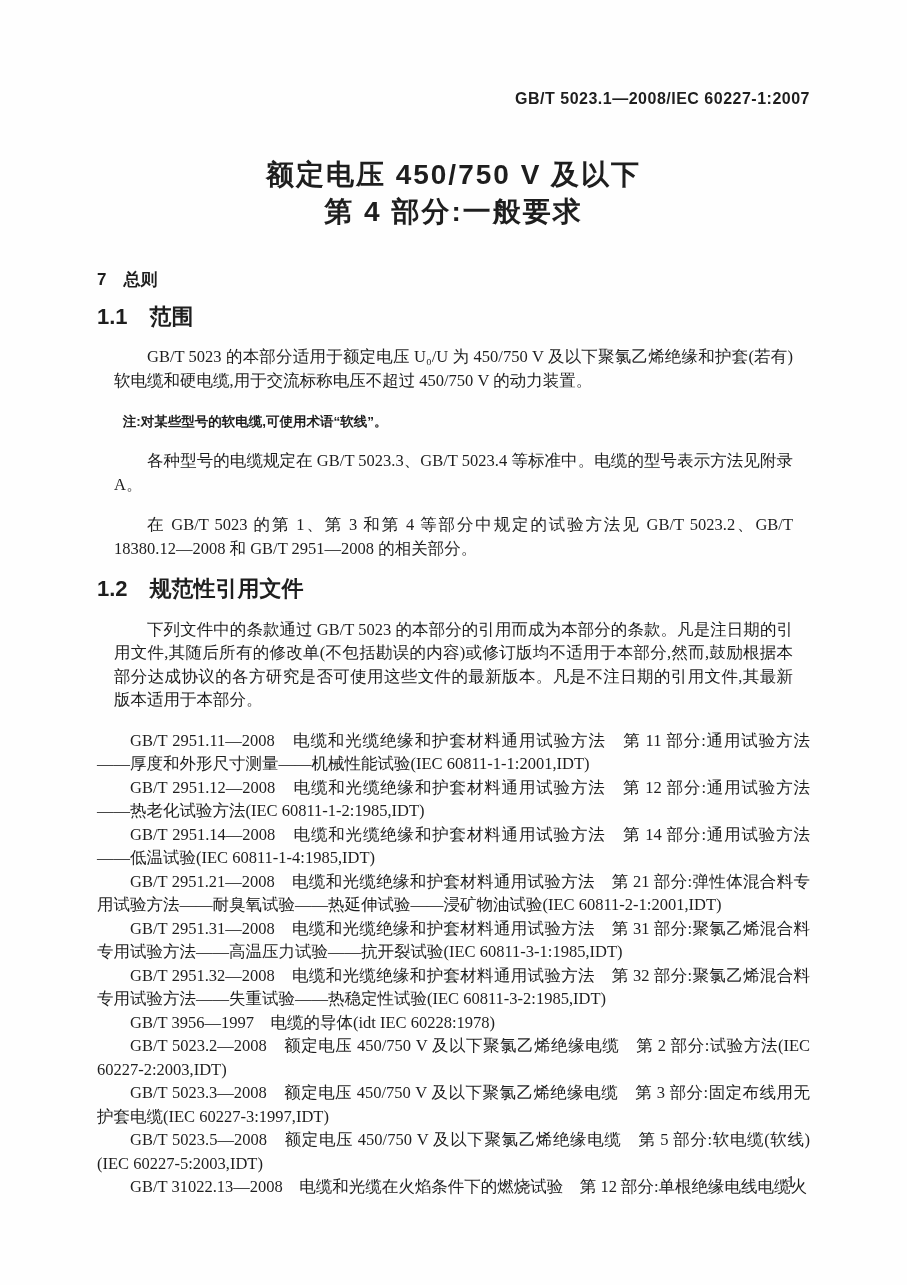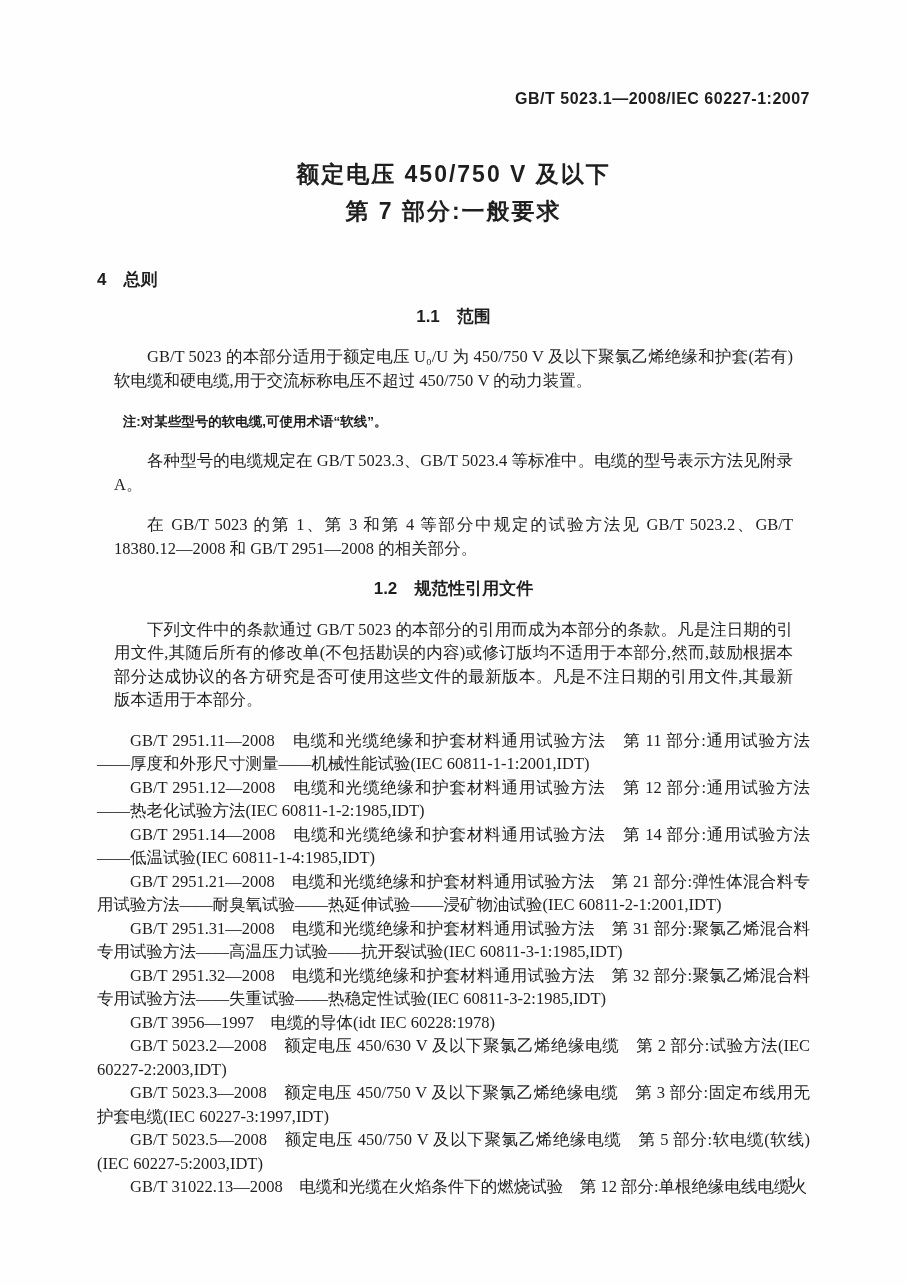--- a/index.html
+++ b/index.html
@@ -24,38 +24,37 @@
     text-align: right;
     letter-spacing: 0.5px;
   }
   .title-block {
     margin-top: 48px;
     text-align: center;
   }
   .title-line {
     font-family: "Liberation Sans", "DejaVu Sans", sans-serif;
     font-weight: bold;
-    font-size: 23px;
+    font-size: 28px;
     line-height: 37px;
     letter-spacing: 2px;
   }
   .heading-1 {
     margin-top: 38px;
     font-family: "Liberation Sans", "DejaVu Sans", sans-serif;
     font-weight: bold;
     font-size: 17px;
     line-height: 23.5px;
   }
   .heading-2 {
     margin-top: 13px;
     font-family: "Liberation Sans", "DejaVu Sans", sans-serif;
     font-weight: bold;
-    font-size: 17px;
+    font-size: 22px;
     line-height: 23.5px;
-    text-align: center;
   }
   .heading-2.tight { margin-top: 15px; }
   p.body-para {
     font-family: "Liberation Serif", "DejaVu Serif", serif;
     font-size: 16.5px;
     line-height: 23.5px;
     text-align: justify;
     text-indent: 2em;
     margin: 17px;
   }
@@ -80,24 +79,24 @@
 </head>
 <body>
 
 <div class="page">
   <div class="content">
 
     <div class="doc-code">GB/T 5023.1—2008/IEC 60227-1:2007</div>
 
     <div class="title-block">
       <div class="title-line">额定电压 450/750 V 及以下</div>
-      <div class="title-line">第 7 部分:一般要求</div>
+      <div class="title-line">第 4 部分:一般要求</div>
     </div>
 
-    <div class="heading-1">4　总则</div>
+    <div class="heading-1">7　总则</div>
 
     <div class="heading-2">1.1　范围</div>
 
     <p class="body-para">GB/T 5023 的本部分适用于额定电压 U₀/U 为 450/750 V 及以下聚氯乙烯绝缘和护套(若有)软电缆和硬电缆,用于交流标称电压不超过 450/750 V 的动力装置。</p>
 
     <p class="note-para">注:对某些型号的软电缆,可使用术语“软线”。</p>
 
     <p class="body-para">各种型号的电缆规定在 GB/T 5023.3、GB/T 5023.4 等标准中。电缆的型号表示方法见附录 A。</p>
 
     <p class="body-para">在 GB/T 5023 的第 1、第 3 和第 4 等部分中规定的试验方法见 GB/T 5023.2、GB/T 18380.12—2008 和 GB/T 2951—2008 的相关部分。</p>
@@ -107,21 +106,21 @@
     <p class="body-para">下列文件中的条款通过 GB/T 5023 的本部分的引用而成为本部分的条款。凡是注日期的引用文件,其随后所有的修改单(不包括勘误的内容)或修订版均不适用于本部分,然而,鼓励根据本部分达成协议的各方研究是否可使用这些文件的最新版本。凡是不注日期的引用文件,其最新版本适用于本部分。</p>
 
     <div class="references">
       <p class="body-para">GB/T 2951.11—2008　电缆和光缆绝缘和护套材料通用试验方法　第 11 部分:通用试验方法——厚度和外形尺寸测量——机械性能试验(IEC 60811-1-1:2001,IDT)</p>
       <p class="body-para">GB/T 2951.12—2008　电缆和光缆绝缘和护套材料通用试验方法　第 12 部分:通用试验方法——热老化试验方法(IEC 60811-1-2:1985,IDT)</p>
       <p class="body-para">GB/T 2951.14—2008　电缆和光缆绝缘和护套材料通用试验方法　第 14 部分:通用试验方法——低温试验(IEC 60811-1-4:1985,IDT)</p>
       <p class="body-para">GB/T 2951.21—2008　电缆和光缆绝缘和护套材料通用试验方法　第 21 部分:弹性体混合料专用试验方法——耐臭氧试验——热延伸试验——浸矿物油试验(IEC 60811-2-1:2001,IDT)</p>
       <p class="body-para">GB/T 2951.31—2008　电缆和光缆绝缘和护套材料通用试验方法　第 31 部分:聚氯乙烯混合料专用试验方法——高温压力试验——抗开裂试验(IEC 60811-3-1:1985,IDT)</p>
       <p class="body-para">GB/T 2951.32—2008　电缆和光缆绝缘和护套材料通用试验方法　第 32 部分:聚氯乙烯混合料专用试验方法——失重试验——热稳定性试验(IEC 60811-3-2:1985,IDT)</p>
       <p class="body-para">GB/T 3956—1997　电缆的导体(idt IEC 60228:1978)</p>
-      <p class="body-para">GB/T 5023.2—2008　额定电压 450/630 V 及以下聚氯乙烯绝缘电缆　第 2 部分:试验方法(IEC 60227-2:2003,IDT)</p>
+      <p class="body-para">GB/T 5023.2—2008　额定电压 450/750 V 及以下聚氯乙烯绝缘电缆　第 2 部分:试验方法(IEC 60227-2:2003,IDT)</p>
       <p class="body-para">GB/T 5023.3—2008　额定电压 450/750 V 及以下聚氯乙烯绝缘电缆　第 3 部分:固定布线用无护套电缆(IEC 60227-3:1997,IDT)</p>
       <p class="body-para">GB/T 5023.5—2008　额定电压 450/750 V 及以下聚氯乙烯绝缘电缆　第 5 部分:软电缆(软线)(IEC 60227-5:2003,IDT)</p>
       <p class="body-para">GB/T 31022.13—2008　电缆和光缆在火焰条件下的燃烧试验　第 12 部分:单根绝缘电线电缆火</p>
     </div>
 
   </div>
 
   <div class="page-number">1</div>
 </div>
 

